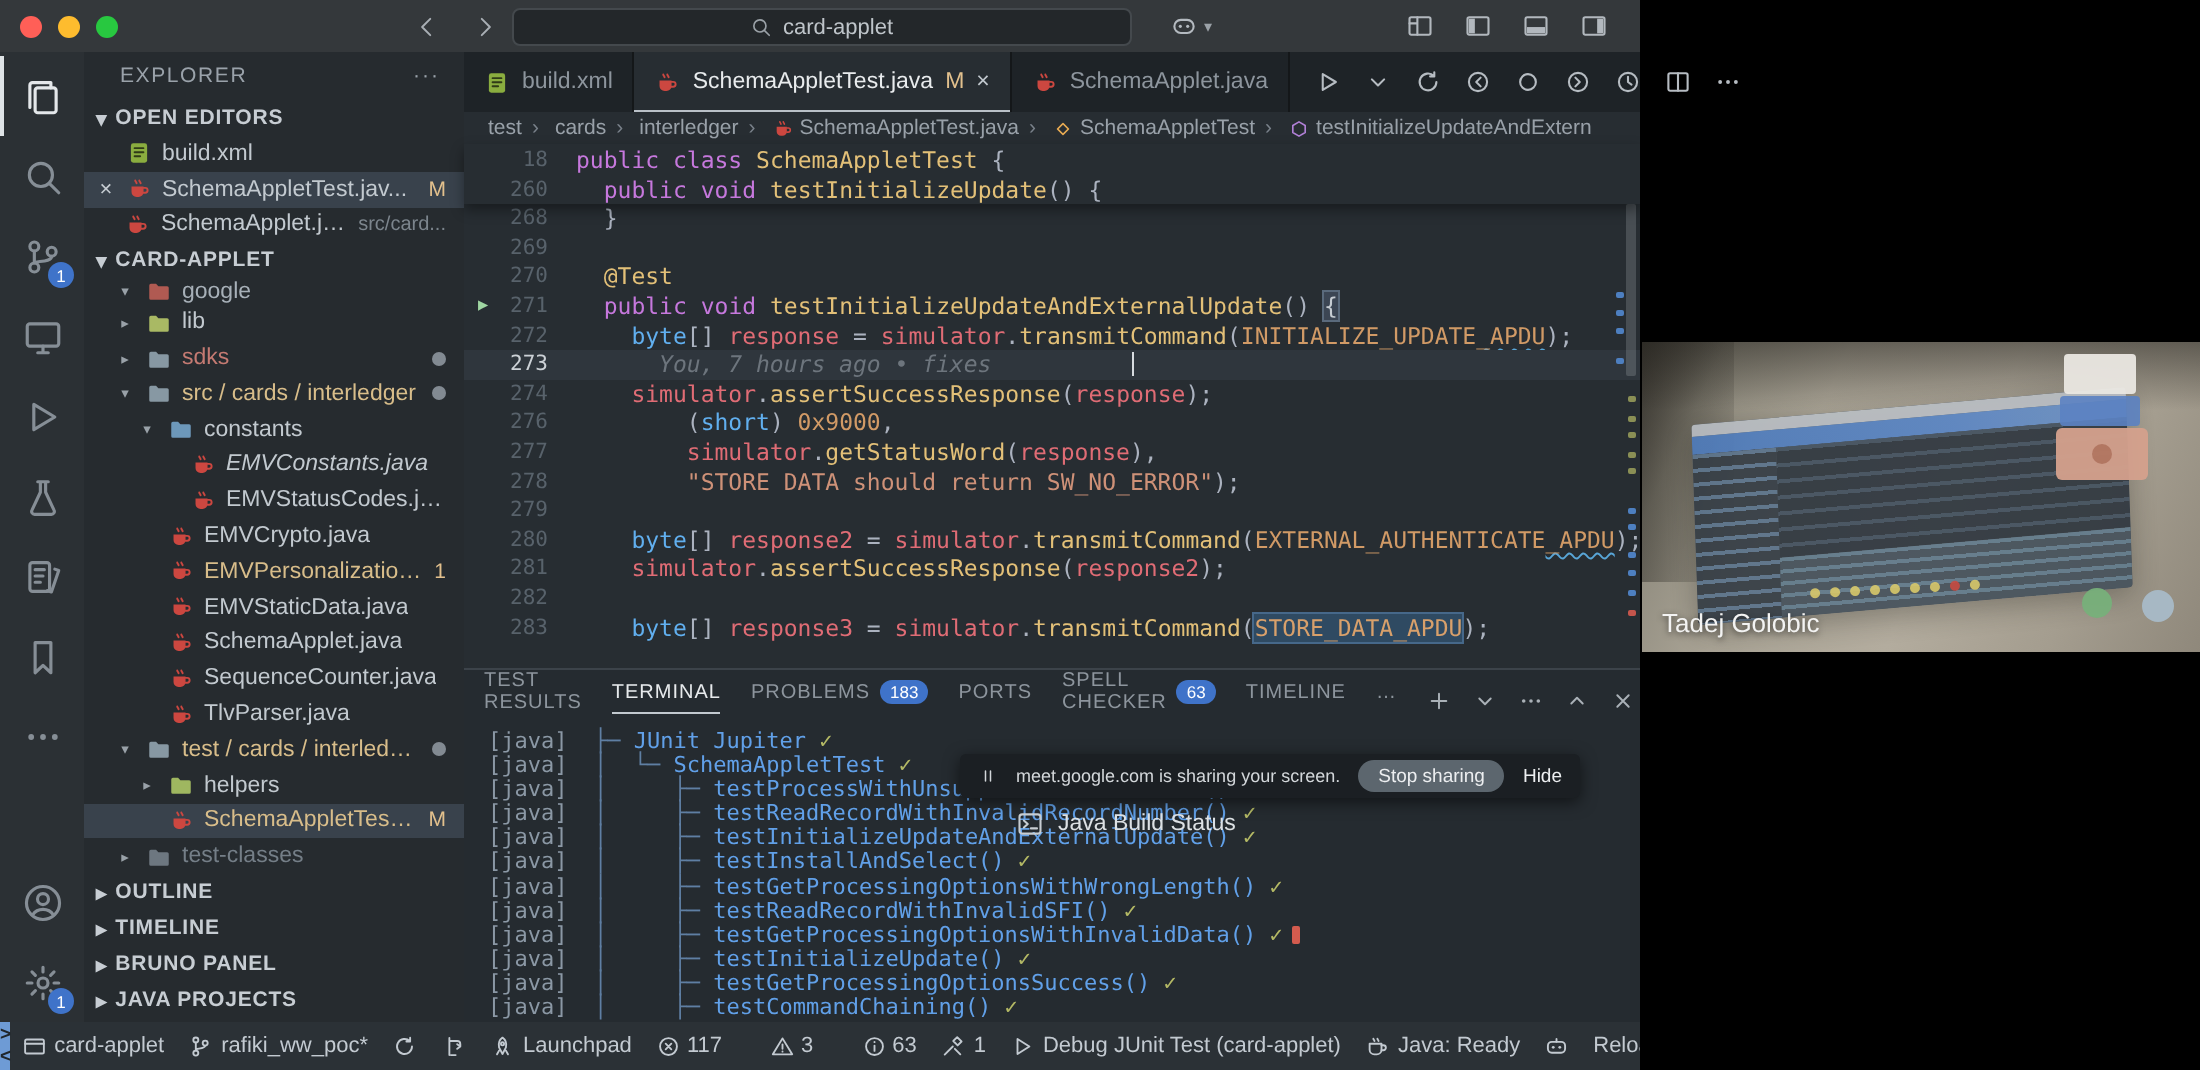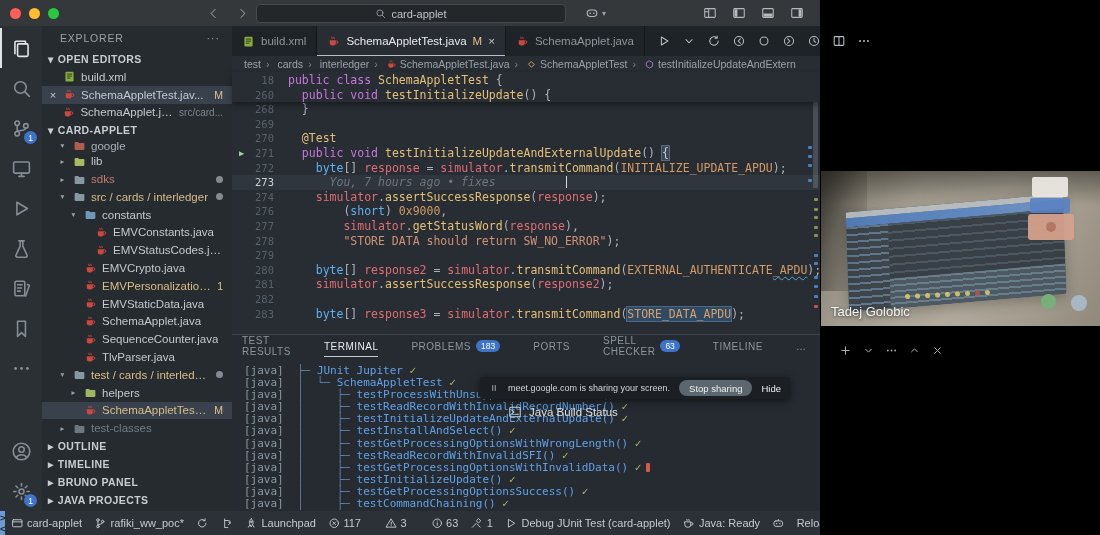--- a/index.html
+++ b/index.html
@@ -82,21 +82,21 @@
   .t-cm{color:#6d757d;font-style:italic}
   .t-ctsq{color:#d19a66;text-decoration:underline wavy #58a6d8 1px;text-underline-offset:2px}
   .t-ctsel{color:#d8a06b;background:#2f4a62;outline:1px solid #46688a}
   .t-brkt{color:#c6ccd2;background:#3c4document654;background:#3c4654;outline:1px solid #5a6a7c}
   .runarrow{position:absolute;left:7px;top:2px;color:#9fd6a2;font-size:8.5px;line-height:10px}
   .cursorbar{position:absolute;top:1px;width:1px;height:12px;background:#d7dbdf}
   .ovr{position:absolute;border-radius:1px}
 
   
   .panel{flex:0 0 176px;border-top:1px solid #3c434a;background:#252b30;display:flex;flex-direction:column;position:relative}
-  .paneltabs{flex:0 0 22px;display:flex;align-items:flex-end;gap:33px;padding:0 10px;font-size:10px;letter-spacing:.5px;color:#8d959d}
+  .paneltabs{flex:0 0 22px;display:flex;align-items:flex-end;gap:15px;padding:0 10px;font-size:10px;letter-spacing:.5px;color:#8d959d}
   .ptab{display:flex;align-items:center;gap:5px;height:100%}
   .ptab.active{color:#e7eaec;box-shadow:inset 0 -1px 0 #c2c9cf}
   .pbadge{background:#3f73c9;color:#fff;border-radius:8px;font-size:8.5px;padding:1px 5px;letter-spacing:0}
   .ptabactions{margin-left:auto;display:flex;align-items:center;gap:10px;color:#aab1b7}
   .ptabactions .iwrap{width:13px;height:13px}
   .panelbody{flex:1;position:relative;overflow:hidden}
   .termcol{position:absolute;left:12px;top:8px;font-family:"DejaVu Sans Mono",monospace;font-size:11px;line-height:12.1px;white-space:pre}
   .tl-pre{color:#8b98a5}.tl-tree{color:#5f7fa3}.tl-name{color:#61a0e8}.tl-check{color:#b4b965}
   .redmark{display:inline-block;width:4px;height:9px;background:#d35b4e;margin-left:5px;border-radius:1px;vertical-align:-1px}
   .toast{position:absolute;right:30px;top:20px;height:22px;background:#1b1f23;border-radius:3px;display:flex;align-items:center;gap:9px;
@@ -398,21 +398,21 @@
           </div>
           <div class="sb-row" style="padding-left: 26px;">
             <span class="chev">▾</span>
             <span class="iwrap" style="color: rgb(109, 152, 186);">
               <svg class="ic" viewBox="0 0 16 16">
                 <path d="M2 4.6a1 1 0 0 1 1-1h3.2L7.6 5H13a1 1 0 0 1 1 1v6.4a1 1 0 0 1-1 1H3a1 1 0 0 1-1-1z" fill="currentColor" stroke="none"></path>
               </svg>
             </span>
             <span class="lbl">constants</span>
           </div>
-          <div class="sb-row" style="padding-left: 37px;">
+          <div class="sb-row" style="padding-left: 37px; font-style: italic;">
             <span class="chev"></span>
             <span class="iwrap">
               <svg class="ic" viewBox="0 0 16 16">
                 <path d="M3.4 6.4h7.4v3.4a3.1 3.1 0 0 1-3.1 3.1H6.5a3.1 3.1 0 0 1-3.1-3.1z" fill="#cc4740" stroke="none"></path>
                 <path d="M10.8 7.3h1a1.5 1.5 0 0 1 0 3h-1" stroke="#cc4740"></path>
                 <path d="M5.7 2.8c0 .8.8.9.8 1.7M8.2 2.8c0 .8.8.9.8 1.7" stroke="#cc4740"></path>
               </svg>
             </span>
             <span class="lbl">EMVConstants.java</span>
           </div>

